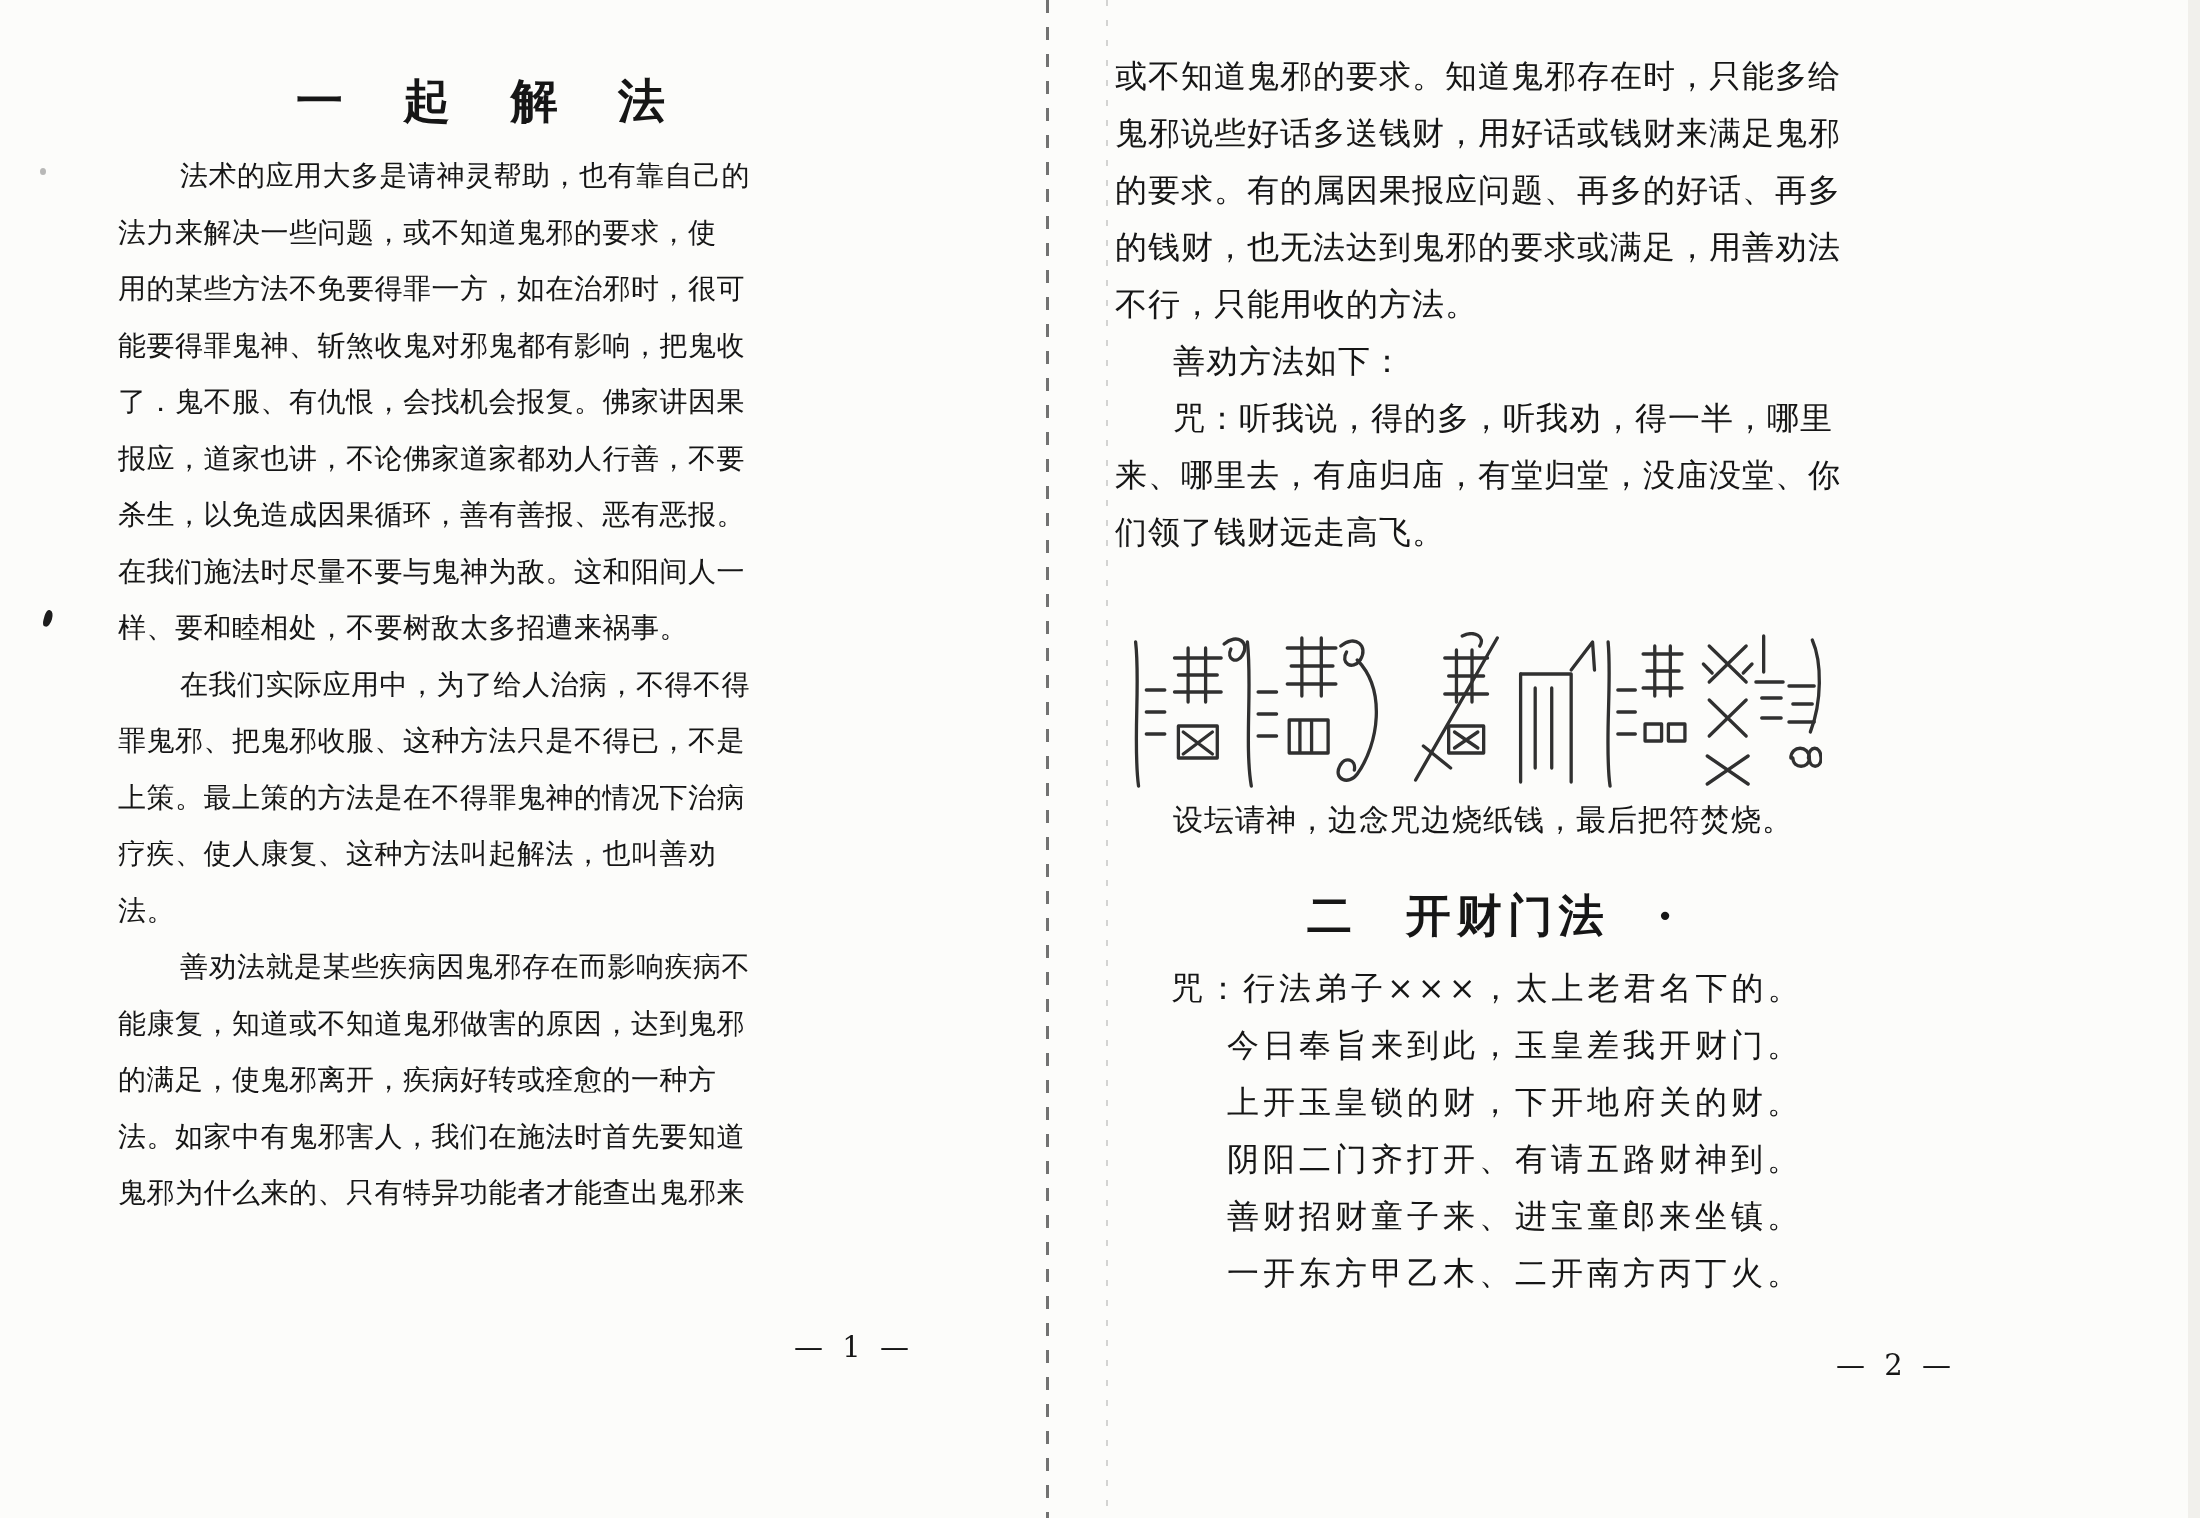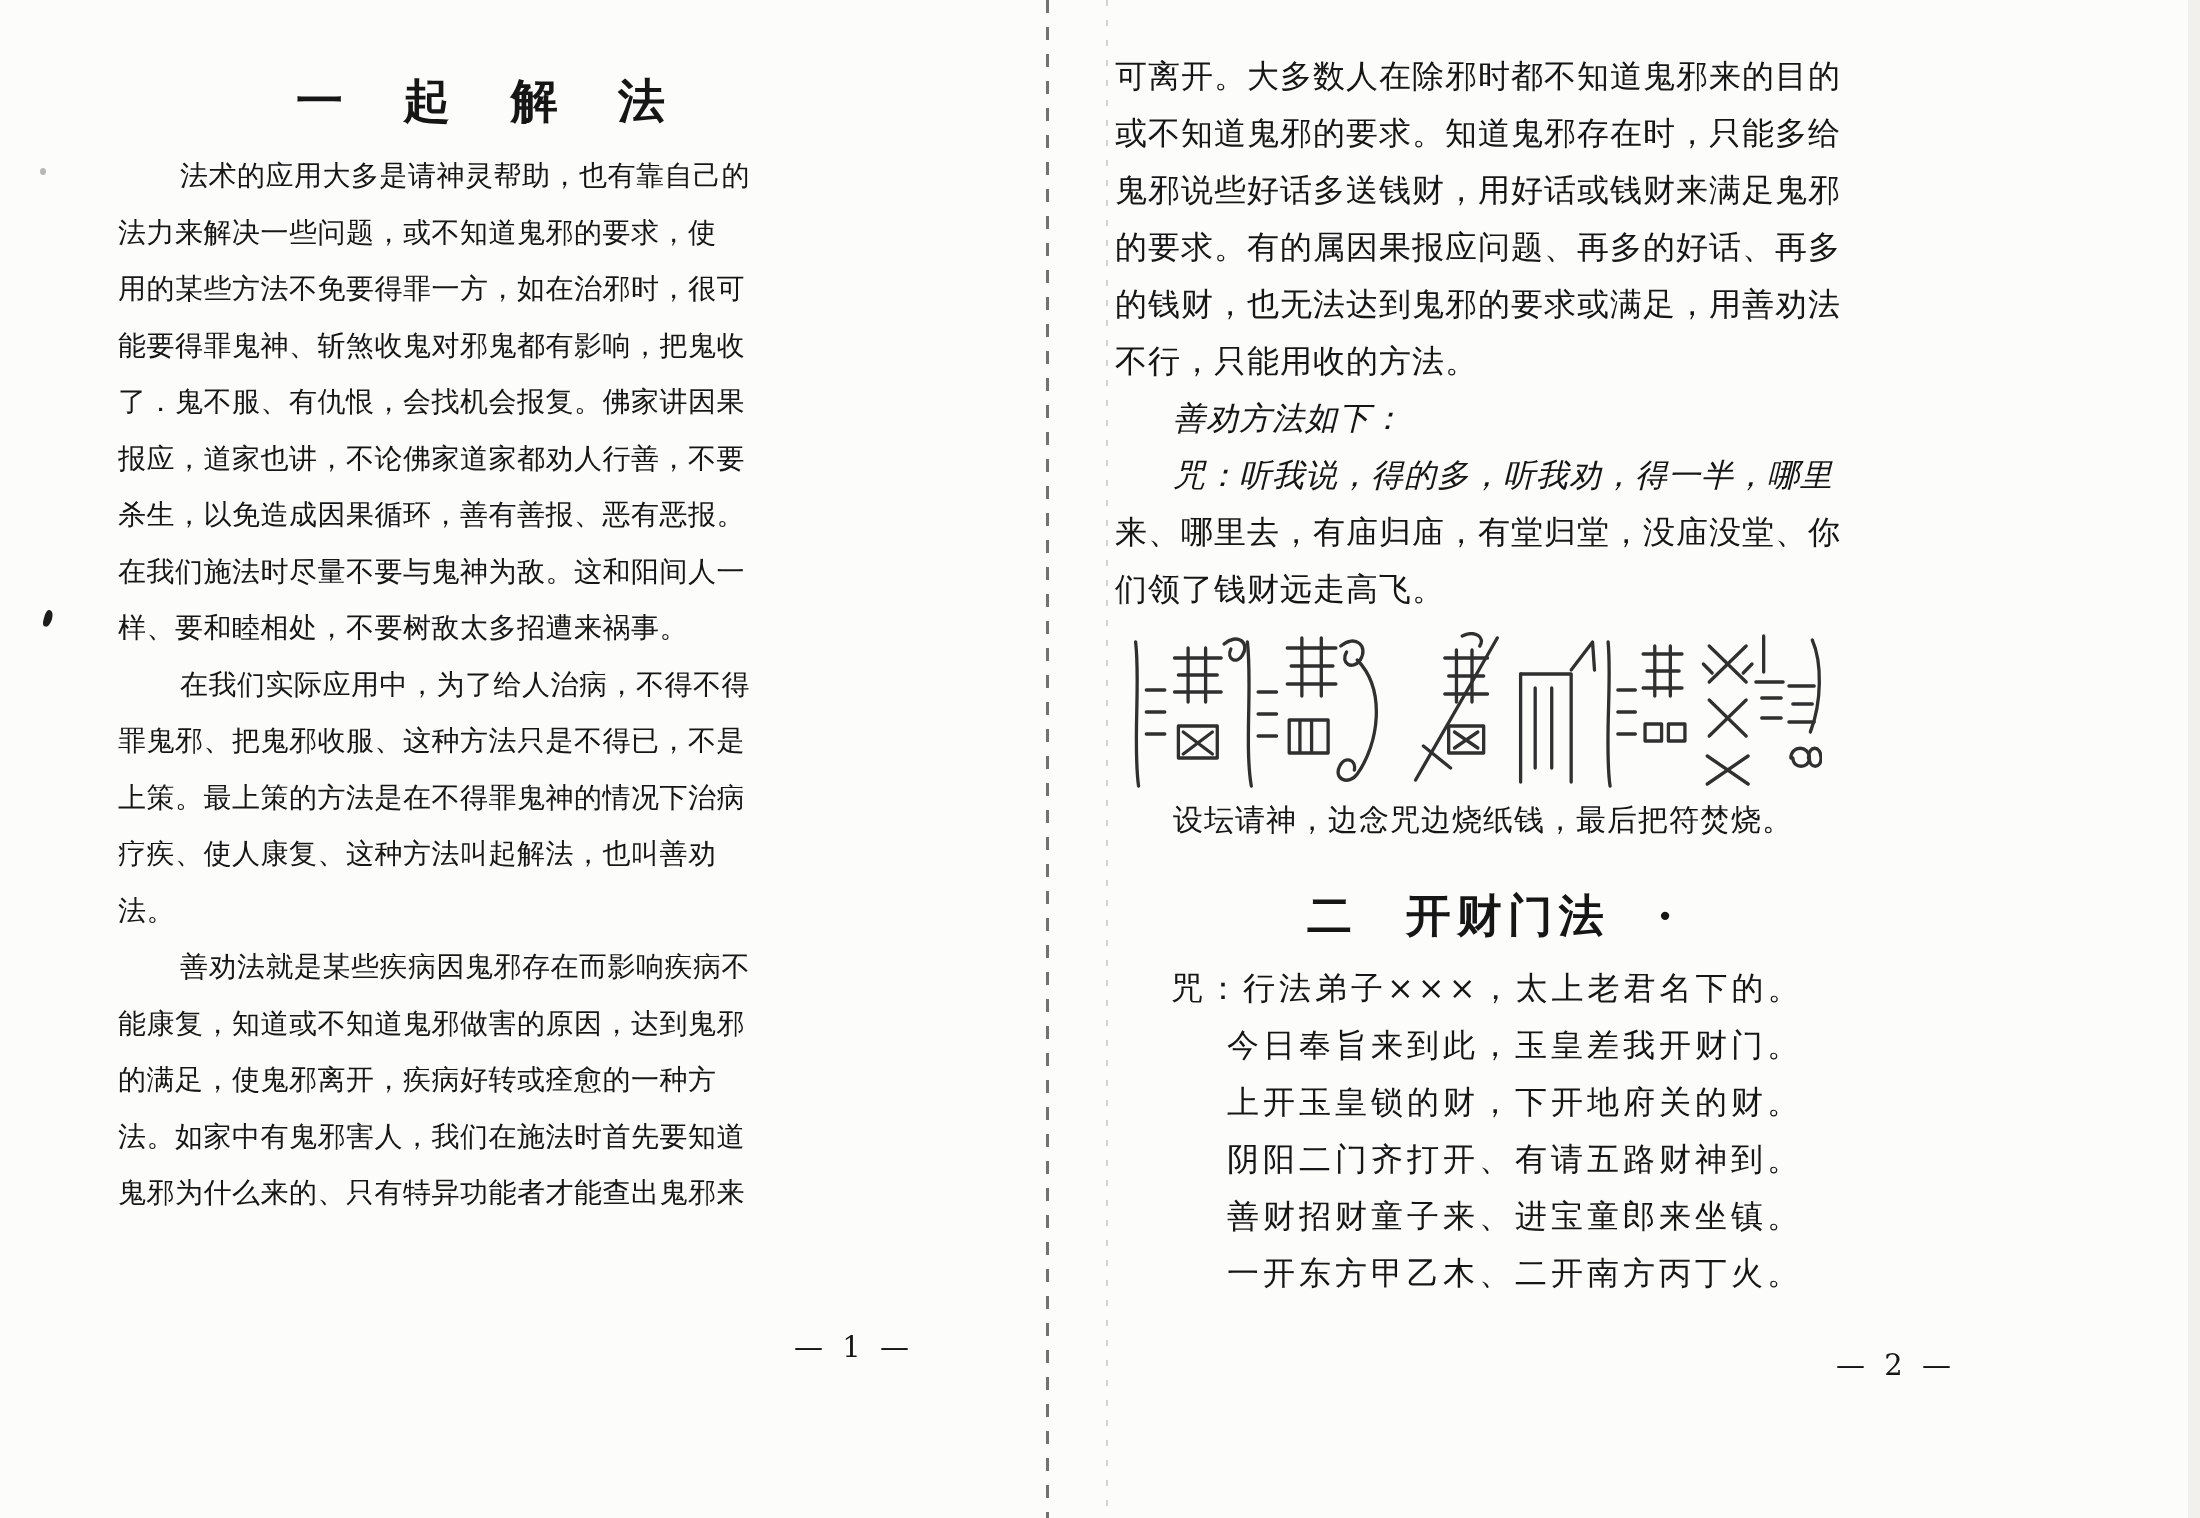--- a/index.html
+++ b/index.html
@@ -42,21 +42,21 @@
     letter-spacing:7px;word-spacing:30px;
     white-space:nowrap;
   }
   .body-left{
     position:absolute;left:118px;top:148px;width:660px;
     font-size:28px;line-height:56.5px;letter-spacing:.5px;
     white-space:nowrap;
   }
   .body-left .ln{height:56.5px;}
   .ind2{padding-left:62px;}
-  .ind1{padding-left:58px;font-style:italic;}
+  .ind1{padding-left:58px;}
   .pagenum{
     position:absolute;font-size:29px;letter-spacing:5px;white-space:nowrap;
   }
   .pagenum-left{left:794px;top:1330px;}
   .pagenum-right{left:1836px;top:1348px;}
   
   .body-right{
     position:absolute;left:1115px;top:48px;width:730px;
     font-size:32px;line-height:57px;letter-spacing:1px;
     white-space:nowrap;
@@ -120,21 +120,20 @@
       <div class="ln">法。如家中有鬼邪害人，我们在施法时首先要知道</div>
       <div class="ln">鬼邪为什么来的、只有特异功能者才能查出鬼邪来</div>
     </div>
 
     <div class="pagenum pagenum-left">— 1 —</div>
   </div>
 
   <div>
 
     <div class="body-right">
-      <div class="ln">可离开。大多数人在除邪时都不知道鬼邪来的目的</div>
       <div class="ln">或不知道鬼邪的要求。知道鬼邪存在时，只能多给</div>
       <div class="ln">鬼邪说些好话多送钱财，用好话或钱财来满足鬼邪</div>
       <div class="ln">的要求。有的属因果报应问题、再多的好话、再多</div>
       <div class="ln">的钱财，也无法达到鬼邪的要求或满足，用善劝法</div>
       <div class="ln">不行，只能用收的方法。</div>
       <div class="ln ind1">善劝方法如下：</div>
       <div class="ln ind1">咒：听我说，得的多，听我劝，得一半，哪里</div>
       <div class="ln">来、哪里去，有庙归庙，有堂归堂，没庙没堂、你</div>
       <div class="ln">们领了钱财远走高飞。</div>
     </div>

